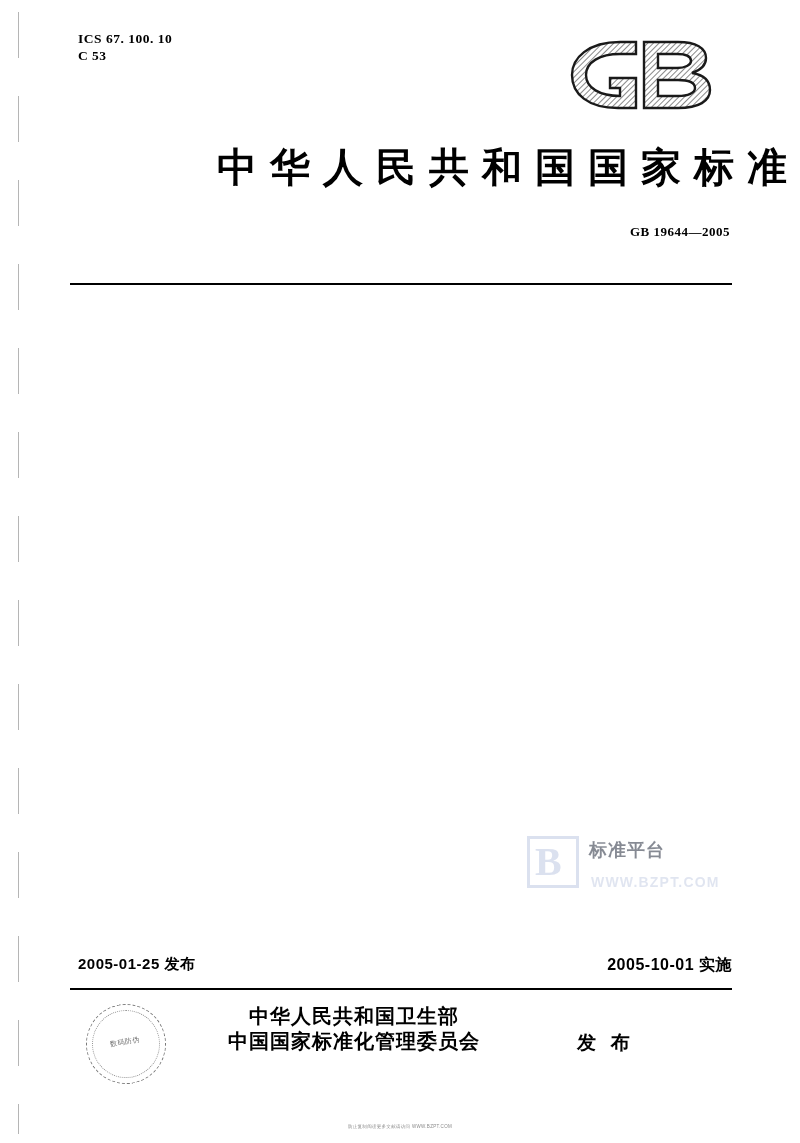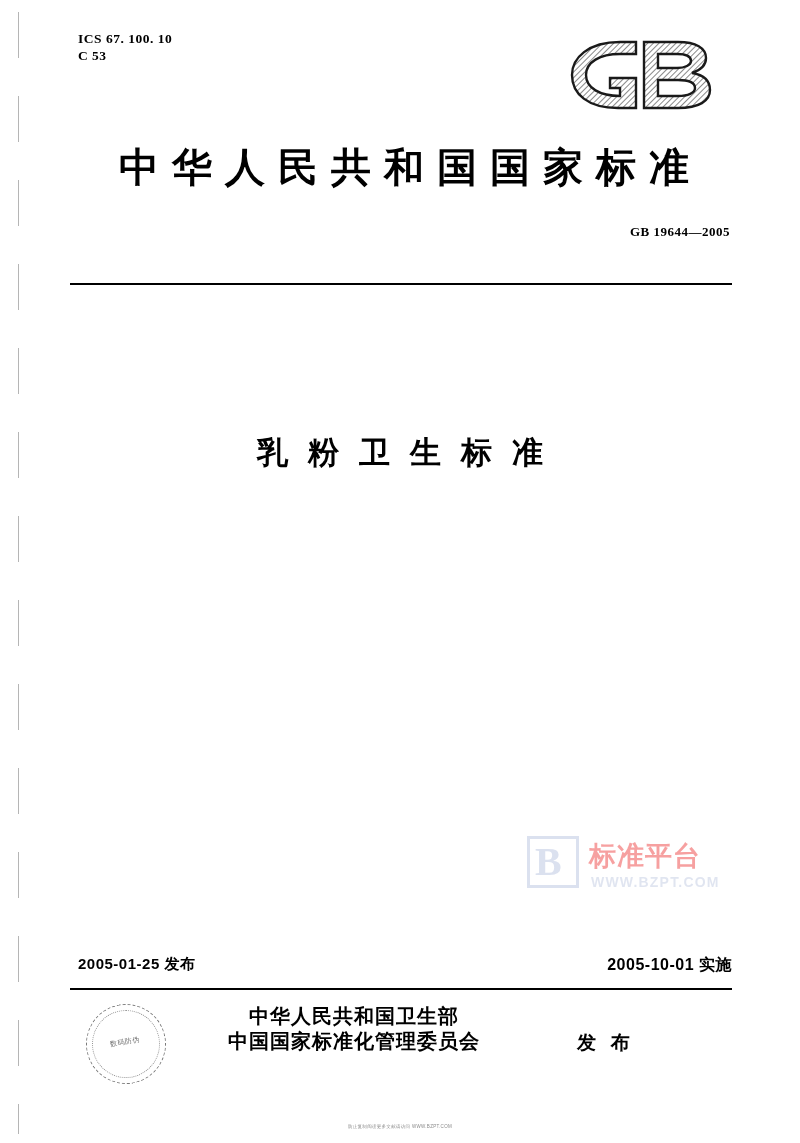--- a/index.html
+++ b/index.html
@@ -50,21 +50,21 @@
     width: 170px;
     height: 78px;
   }
   .gb-logo svg { display: block; }
 
   .main-title {
     position: absolute;
     left: 8px;
     right: 0;
     top: 140px;
-    text-align: center;
+    text-align: right;
     font-family: "Liberation Serif", serif;
     font-weight: bold;
     font-size: 40px;
     letter-spacing: 13px;
     text-indent: 13px;
   }
 
   .std-no {
     position: absolute;
     right: 70px;
@@ -136,22 +136,22 @@
     font-size: 40px;
     color: #b9c4e0;
     line-height: 44px;
   }
   .wm-text {
     position: absolute;
     left: 62px;
     top: 2px;
     font-family: "Liberation Sans", sans-serif;
     font-weight: bold;
-    font-size: 27px;
-    color: #ef4444;
+    font-size: 18px;
+    color: #0f172a;
     letter-spacing: 1px;
   }
   .wm-url {
     position: absolute;
     left: 64px;
     top: 38px;
     font-family: "Liberation Sans", sans-serif;
     font-weight: bold;
     font-size: 14px;
     color: #c3cce3;
@@ -296,21 +296,20 @@
                M100 44 L100 60 L120 60 C130 60 137 57 137 52 C137 46 130 44 120 44 Z" fill="url(#hatch)" stroke="#1a1a1a" stroke-width="2.4"></path>
     </svg>
   </div>
 
   <div class="main-title">中华人民共和国国家标准</div>
 
   <div class="std-no">GB  19644—2005</div>
 
   <div class="rule"></div>
 
-  <div class="doc-title-cn">乳粉卫生标准</div>
 
   <div class="watermark">
     <div class="wm-box"></div>
     <div class="wm-b">B</div>
     <div class="wm-text">标准平台</div>
     <div class="wm-url">WWW.BZPT.COM</div>
   </div>
 
   <div class="date-left">2005-01-25 发布</div>
   <div class="date-right">2005-10-01 实施</div>

